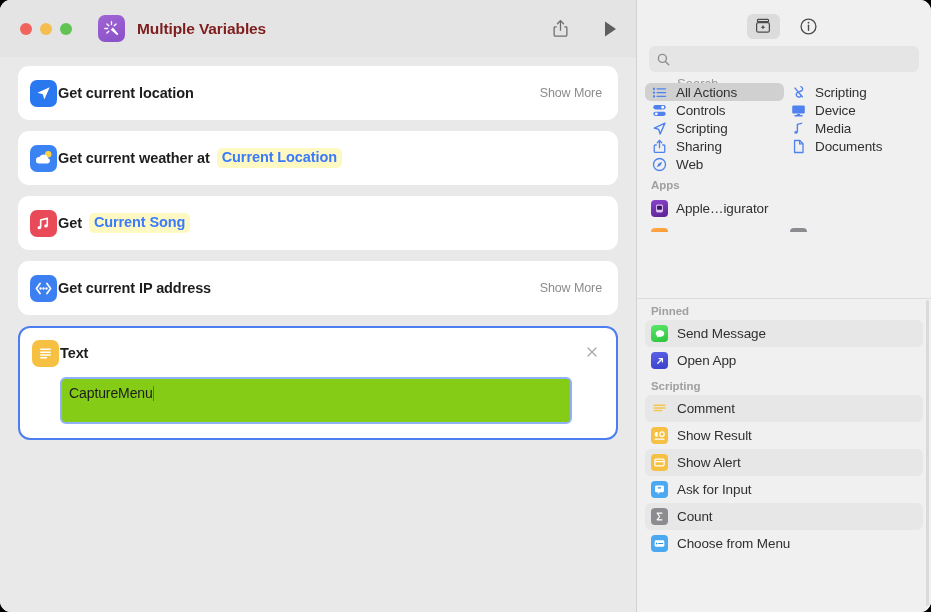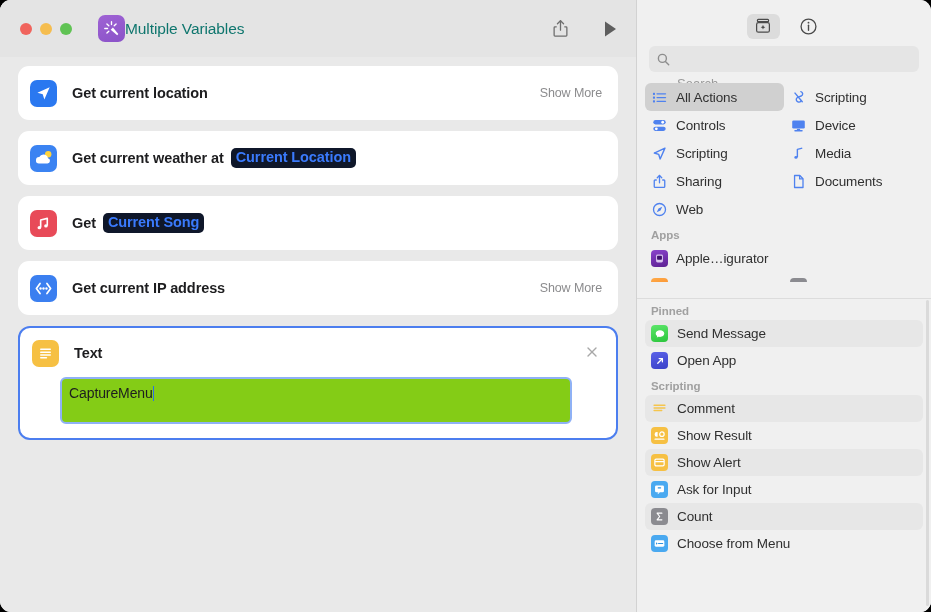--- a/index.html
+++ b/index.html
@@ -56,24 +56,24 @@
     width: 27px; height: 27px;
     margin-left: 26px;
     border-radius: 7px;
     background: linear-gradient(160deg, #9f63d4, #8a52c8);
     display: flex;
     align-items: center;
     justify-content: center;
   }
 
   #doc-title {
-    margin-left: 0;
+    margin-left: 12px;
     font-size: 15.5px;
-    font-weight: normal;
-    color: #0f766e;
+    font-weight: bold;
+    color: #7f1d1d;
     letter-spacing: -0.1px;
   }
 
   #title-actions {
     position: absolute;
     right: 14px;
     top: 0;
     height: 57px;
     display: flex;
     align-items: center;
@@ -110,32 +110,32 @@
     width: 27px; height: 27px;
     border-radius: 7px;
     flex: 0 0 auto;
     display: flex;
     align-items: center;
     justify-content: center;
     overflow: hidden;
   }
 
   .card-text {
-    margin-left: 15px;
+    margin-left: 1px;
     font-size: 14.5px;
     font-weight: bold;
     color: #1d1d1f;
     display: flex;
     align-items: center;
     gap: 7px;
     letter-spacing: -0.1px;
   }
 
   .var-pill {
-    background: #0f172a;
+    background: #fef9c3;
     color: #3a7afc;
     font-weight: bold;
     font-size: 14.5px;
     border-radius: 5px;
     padding: 2px 5px 3px 5px;
     line-height: 1.1;
   }
 
   .show-more {
     position: absolute;
@@ -254,21 +254,21 @@
   #cat-grid {
     margin: 11px 8px 0 8px;
     display: grid;
     grid-template-columns: 1fr 1fr;
     row-gap: 0px;
   }
   .cat {
     display: flex;
     align-items: center;
     gap: 8px;
-    height: 28px;
+    height: 18px;
     padding: 0 6px;
     border-radius: 6px;
     cursor: default;
   }
   .cat.sel { background: #d0d0d0; }
   .cat-ic {
     width: 17px; height: 17px;
     display: flex;
     align-items: center;
     justify-content: center;

